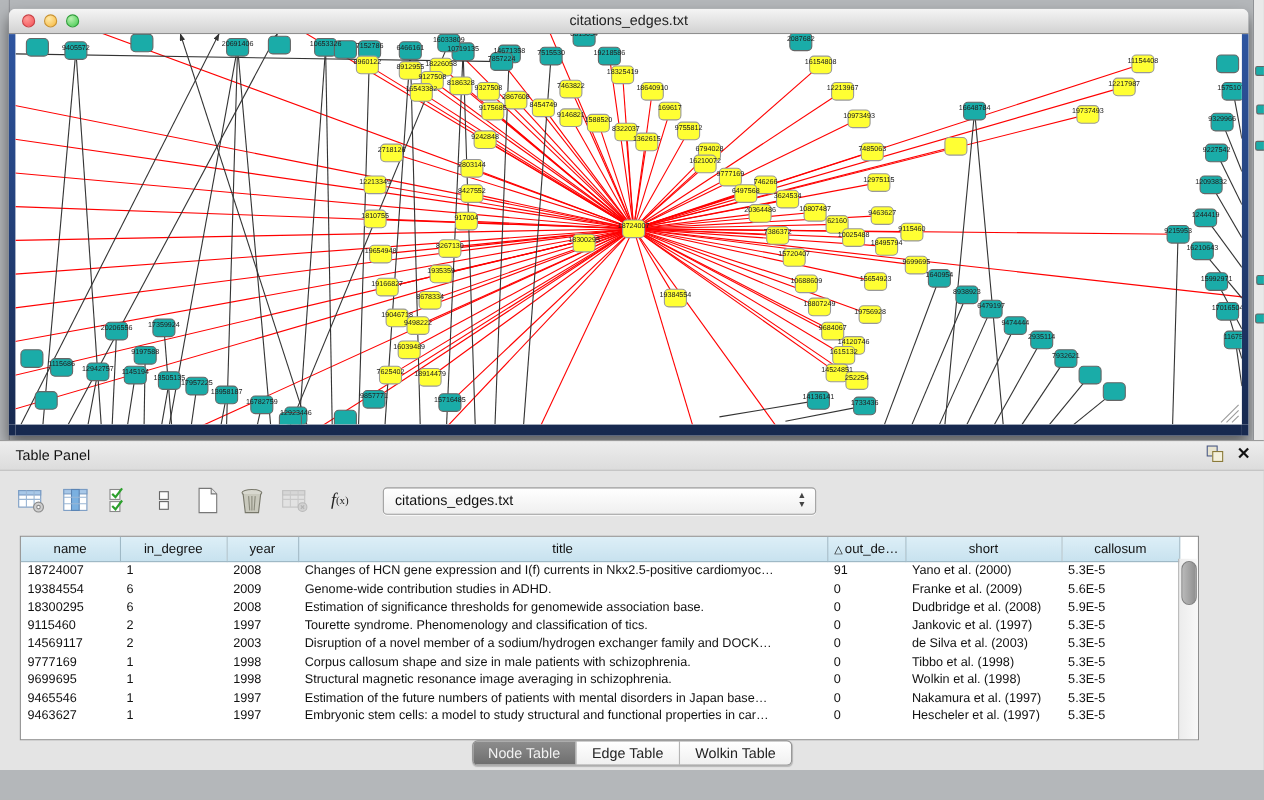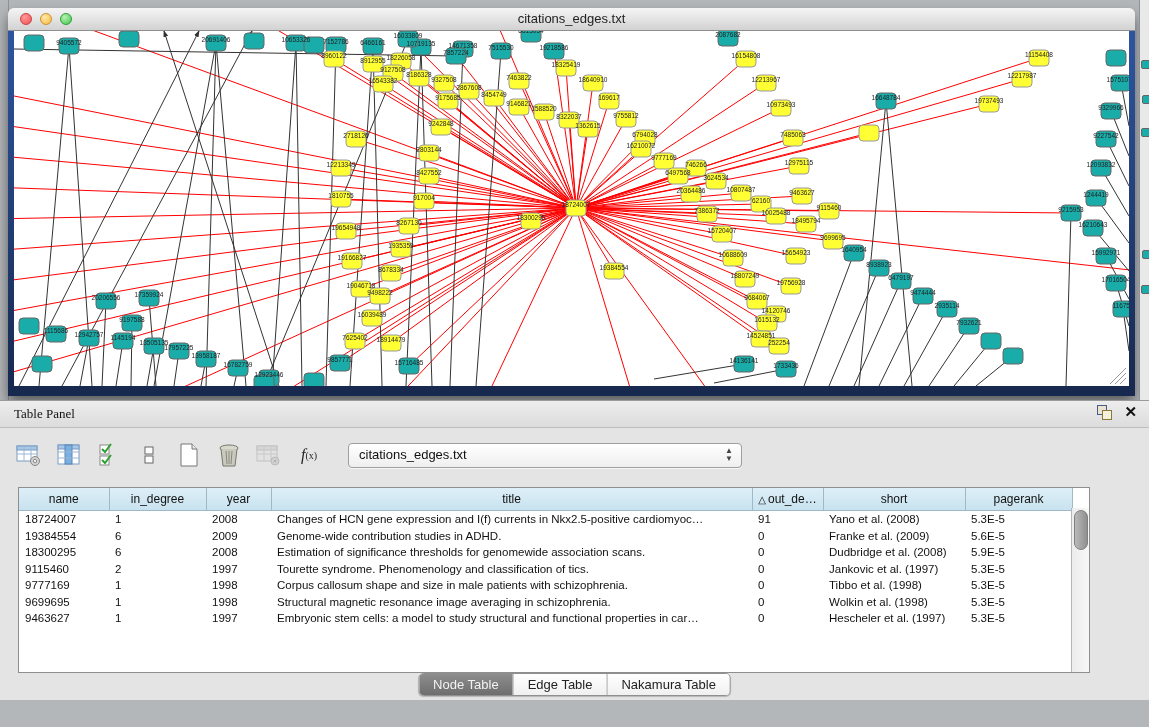--- a/index.html
+++ b/index.html
@@ -23,21 +23,21 @@
   .light.red{background:radial-gradient(circle at 35% 30%,#ff9a96,#f25056);border:1px solid #c94045;}
   .light.yellow{background:radial-gradient(circle at 35% 30%,#ffe9a8,#f6b73e);border:1px solid #c99230;}
   .light.green{background:radial-gradient(circle at 35% 30%,#b8f0b0,#3fc94c);border:1px solid #2f9e3a;}
   .canvas-frame{height:355px;background:#ffffff;border-left:6px solid #2e55a0;border-right:6px solid #2e55a0;
                 border-bottom:10px solid;border-image:linear-gradient(#2e55a0,#17294f) 1;position:relative;overflow:hidden;}
   .canvas-frame svg{display:block;}
 
   
   .table-panel{position:absolute;left:0;top:400px;width:1149px;height:300px;background:#e4e4e4;}
   .panel-header{position:relative;height:26px;background:linear-gradient(#ededed,#dcdcdc);
-                border-top:1px solid #9a9a9a;border-bottom:1px solid #bdbdbd;font-family:Liberation Serif, serif;}
+                border-top:1px solid #9a9a9a;border-bottom:1px solid #bdbdbd;}
   .panel-header .ptitle{position:absolute;left:14px;top:5px;font-size:13px;color:#111;}
   .panel-controls{position:absolute;right:12px;top:4px;display:flex;gap:12px;align-items:center;}
   .float-ic{position:relative;width:15px;height:15px;}
   .float-ic .sq1{position:absolute;left:0;top:0;width:8px;height:8px;border:1px solid #4a5a8a;background:#e8e4d0;}
   .float-ic .sq2{position:absolute;left:5px;top:5px;width:8px;height:8px;border:1px solid #8a7a3a;background:#f4f0dc;}
   .close-x{font-size:15px;font-weight:bold;color:#111;line-height:15px;}
 
   .toolbar{position:absolute;left:14px;top:38px;height:34px;display:flex;align-items:center;gap:10px;}
   .tool{width:30px;height:28px;display:flex;align-items:center;justify-content:center;}
   .fx{font-size:14px;color:#222;font-family:"Liberation Serif",serif;}
@@ -619,94 +619,112 @@
             <col style="width:107px">
         </colgroup>
         <thead>
           <tr>
             <th>name</th>
             <th>in_degree</th>
             <th>year</th>
             <th>title</th>
             <th><span class="sortglyph">△</span><span>out_de…</span></th>
             <th>short</th>
-            <th>pagerank</th>
+            <th>callosum</th>
           </tr>
         </thead>
         <tbody id="rows">
             <tr>
               <td>18724007</td>
               <td>1</td>
               <td>2008</td>
               <td>Changes of HCN gene expression and I(f) currents in Nkx2.5-positive cardiomyoc…</td>
               <td>91</td>
-              <td>Yano et al. (2008)</td>
+              <td>Yano et al. (2000)</td>
               <td>5.3E-5</td>
             </tr>
             <tr>
               <td>19384554</td>
               <td>6</td>
               <td>2009</td>
               <td>Genome-wide contribution studies in ADHD.</td>
               <td>0</td>
               <td>Franke et al. (2009)</td>
               <td>5.6E-5</td>
             </tr>
             <tr>
               <td>18300295</td>
               <td>6</td>
               <td>2008</td>
-              <td>Estimation of significance thresholds for genomewide association scans.</td>
+              <td>Estimation of significance thresholds for genomewide association base.</td>
               <td>0</td>
               <td>Dudbridge et al. (2008)</td>
               <td>5.9E-5</td>
             </tr>
             <tr>
               <td>9115460</td>
               <td>2</td>
               <td>1997</td>
               <td>Tourette syndrome. Phenomenology and classification of tics.</td>
               <td>0</td>
               <td>Jankovic et al. (1997)</td>
               <td>5.3E-5</td>
             </tr>
             <tr>
+              <td>14569117</td>
+              <td>2</td>
+              <td>2003</td>
+              <td>Disruption of a novel member of a sodium/hydrogen exchanger family and DOCK…</td>
+              <td>0</td>
+              <td>de Silva et al. (2003)</td>
+              <td>5.3E-5</td>
+            </tr>
+            <tr>
               <td>9777169</td>
               <td>1</td>
               <td>1998</td>
               <td>Corpus callosum shape and size in male patients with schizophrenia.</td>
               <td>0</td>
               <td>Tibbo et al. (1998)</td>
               <td>5.3E-5</td>
             </tr>
             <tr>
               <td>9699695</td>
               <td>1</td>
               <td>1998</td>
               <td>Structural magnetic resonance image averaging in schizophrenia.</td>
               <td>0</td>
               <td>Wolkin et al. (1998)</td>
               <td>5.3E-5</td>
             </tr>
             <tr>
+              <td>9465546</td>
+              <td>1</td>
+              <td>1997</td>
+              <td>Estimation of the future numbers of patients with mental disorders in Japan base…</td>
+              <td>0</td>
+              <td>Nakamura et al. (1997)</td>
+              <td>5.3E-5</td>
+            </tr>
+            <tr>
               <td>9463627</td>
               <td>1</td>
               <td>1997</td>
               <td>Embryonic stem cells: a model to study structural and functional properties in car…</td>
               <td>0</td>
               <td>Hescheler et al. (1997)</td>
               <td>5.3E-5</td>
             </tr>
           </tbody>
       </table>
       <div class="vscroll">
         <div class="thumb"></div>
       </div>
     </div>
 
     <div class="seg-tabs">
       <div class="seg sel">Node Table</div>
       <div class="seg">Edge Table</div>
-      <div class="seg">Nakamura Table</div>
+      <div class="seg">Wolkin Table</div>
     </div>
 
   </div>
 </div>
 
 </body></html>

